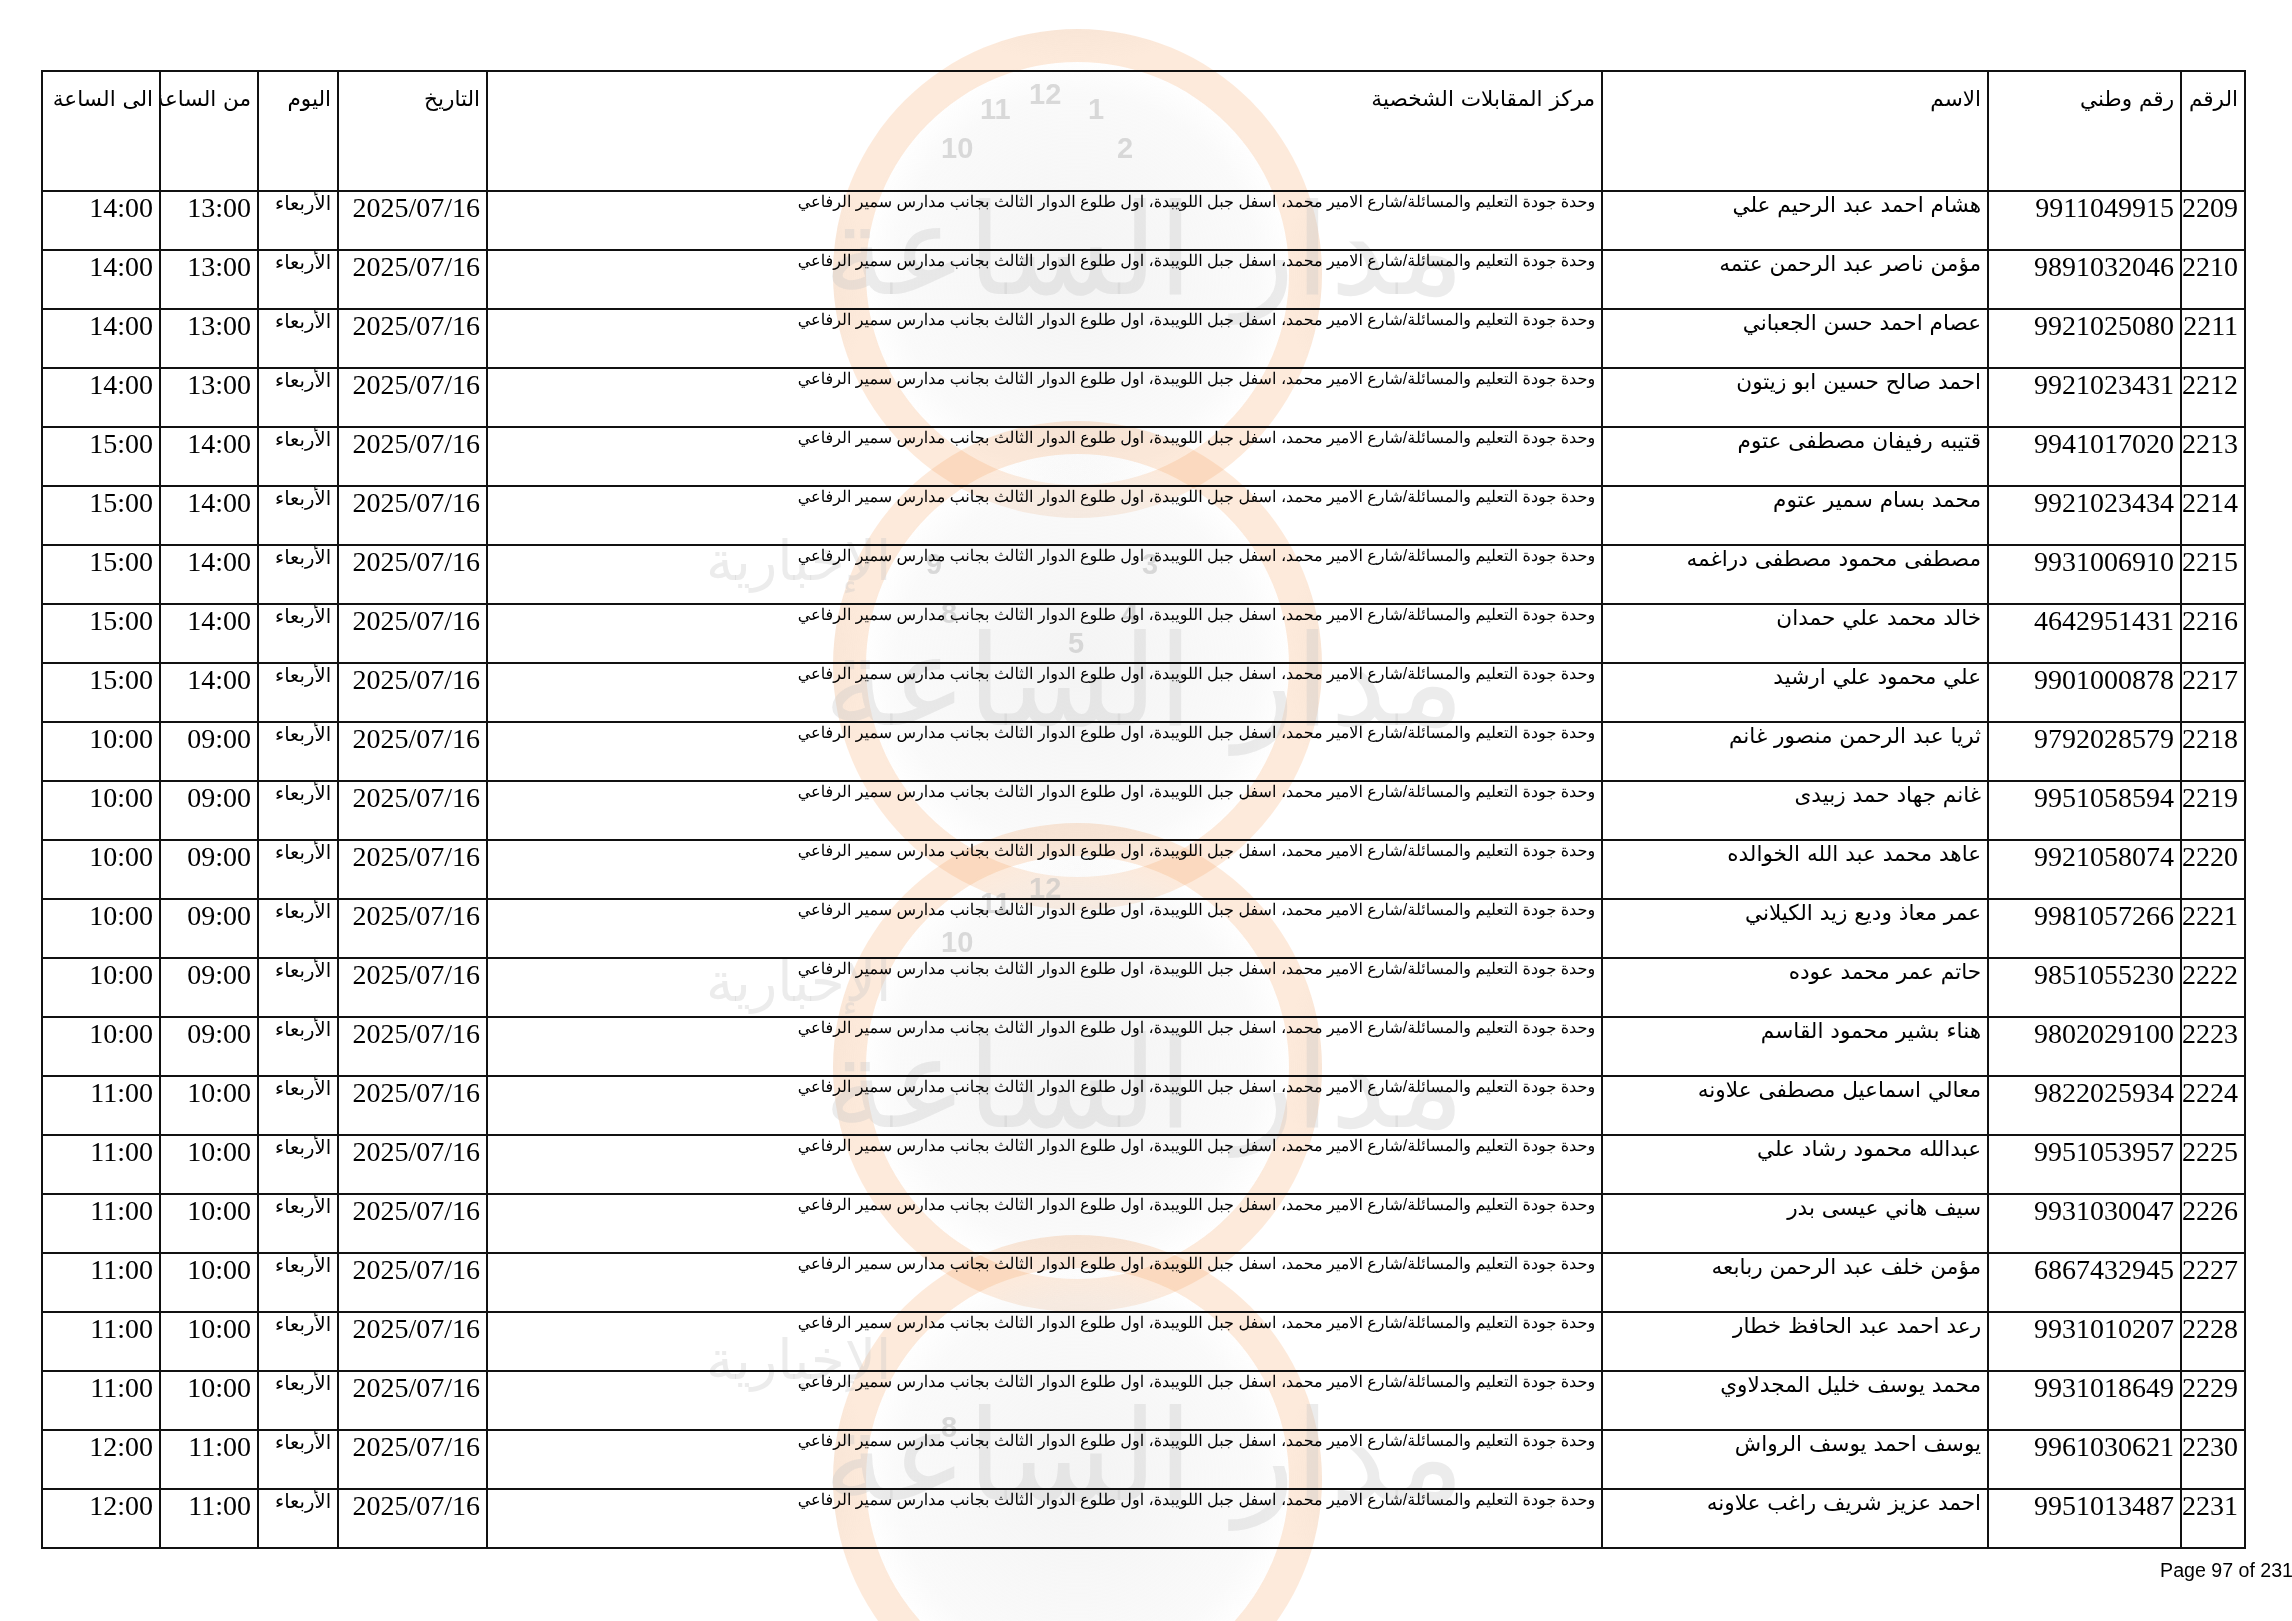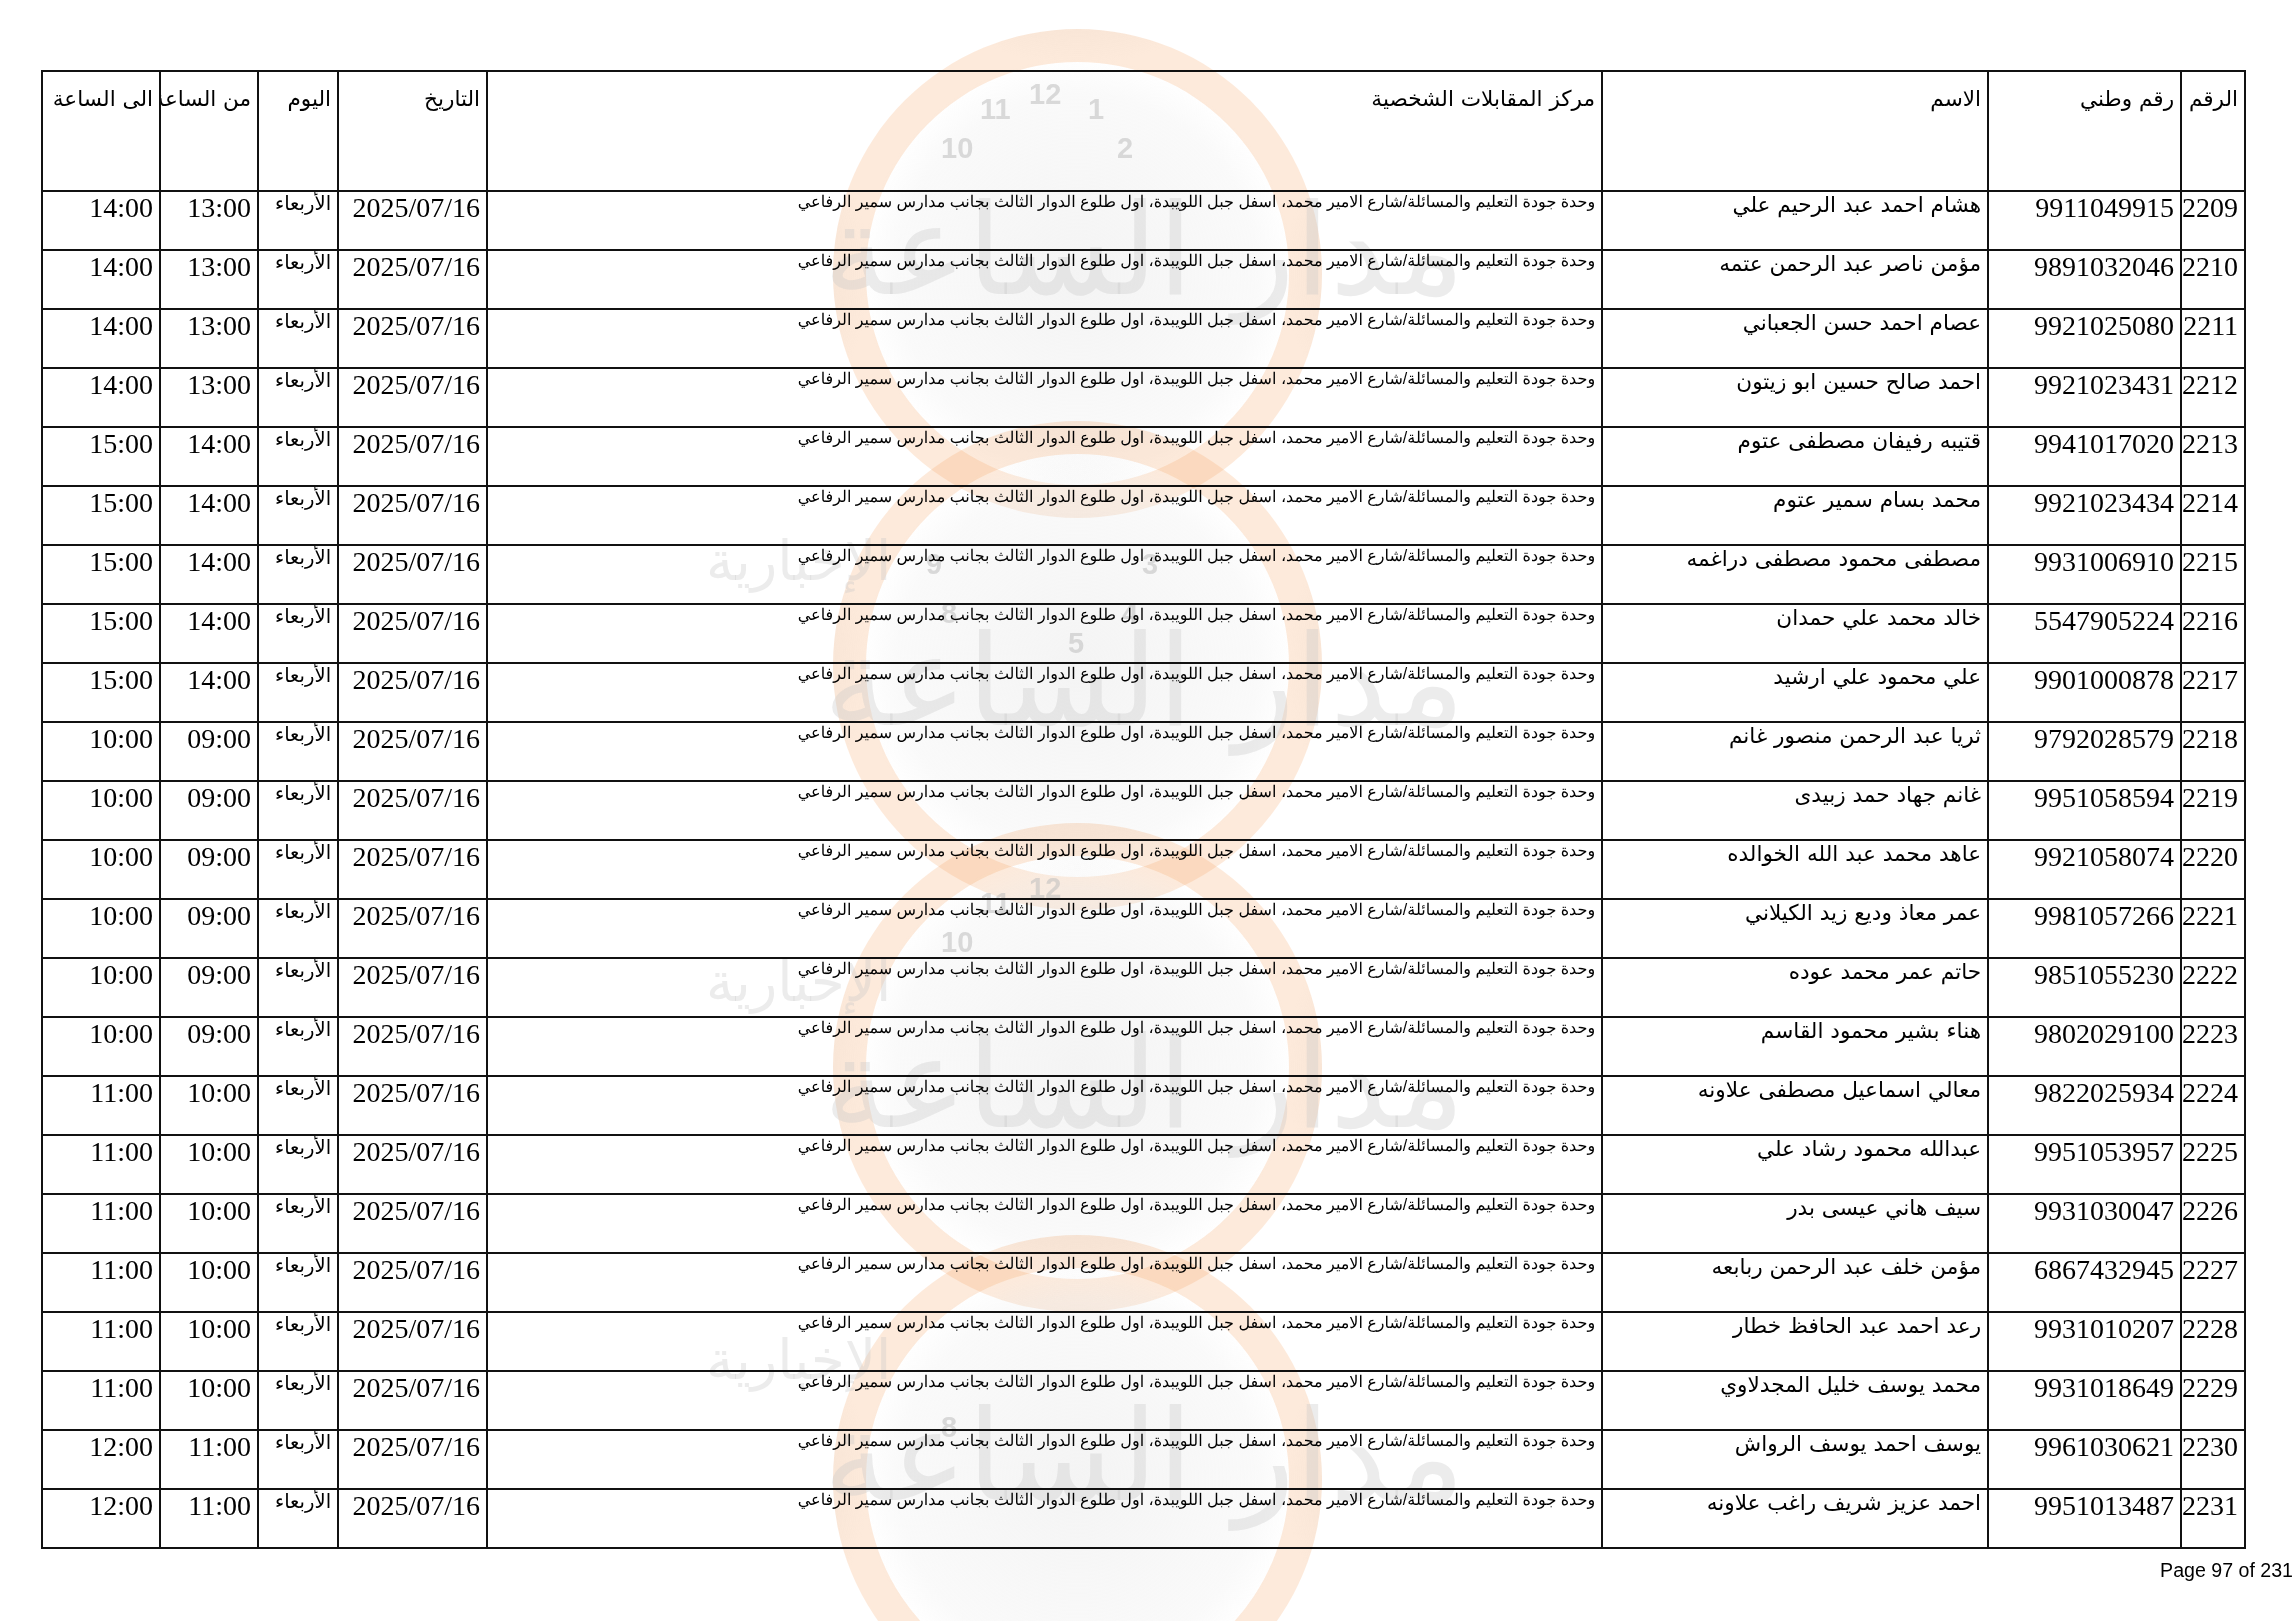--- a/index.html
+++ b/index.html
@@ -175,21 +175,21 @@
         <td class="nid">9931006910</td>
         <td class="name">مصطفى محمود مصطفى دراغمه</td>
         <td class="center">وحدة جودة التعليم والمسائلة/شارع الامير محمد، اسفل جبل اللويبدة، اول طلوع الدوار الثالث بجانب مدارس سمير الرفاعي</td>
         <td class="date">2025/07/16</td>
         <td class="day">الأربعاء</td>
         <td class="time">14:00</td>
         <td class="time">15:00</td>
       </tr>
       <tr>
         <td class="num">2216</td>
-        <td class="nid">5547905224</td>
+        <td class="nid">4642951431</td>
         <td class="name">خالد محمد علي حمدان</td>
         <td class="center">وحدة جودة التعليم والمسائلة/شارع الامير محمد، اسفل جبل اللويبدة، اول طلوع الدوار الثالث بجانب مدارس سمير الرفاعي</td>
         <td class="date">2025/07/16</td>
         <td class="day">الأربعاء</td>
         <td class="time">14:00</td>
         <td class="time">15:00</td>
       </tr>
       <tr>
         <td class="num">2217</td>
         <td class="nid">9901000878</td>

